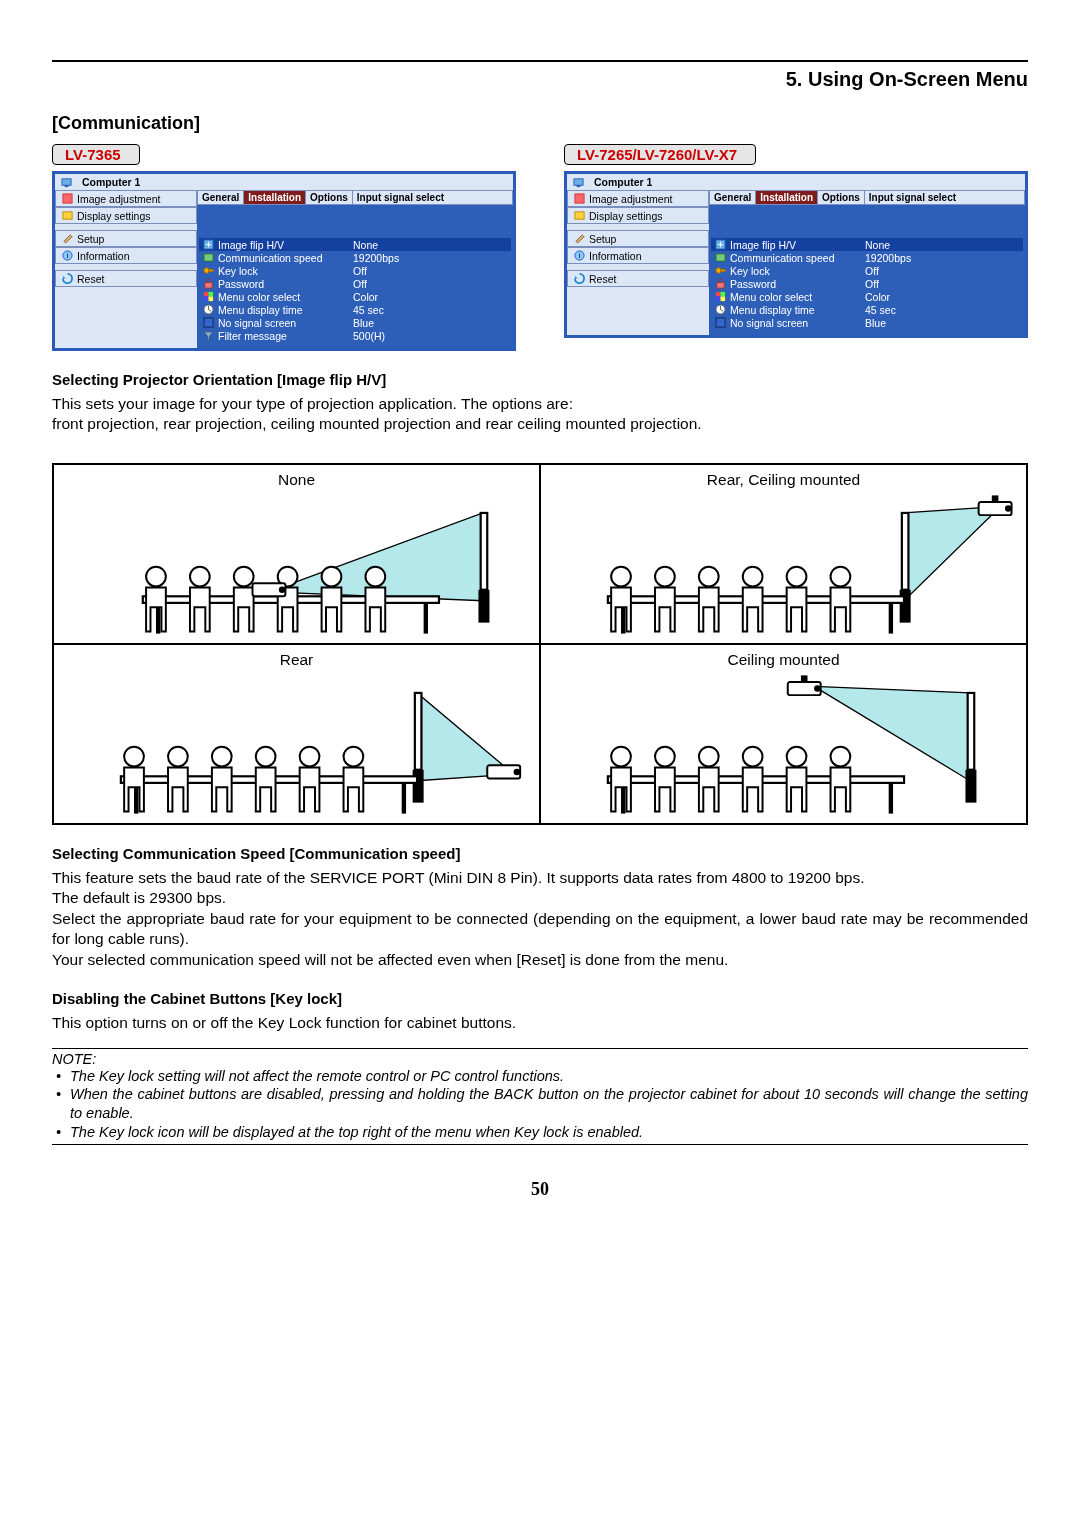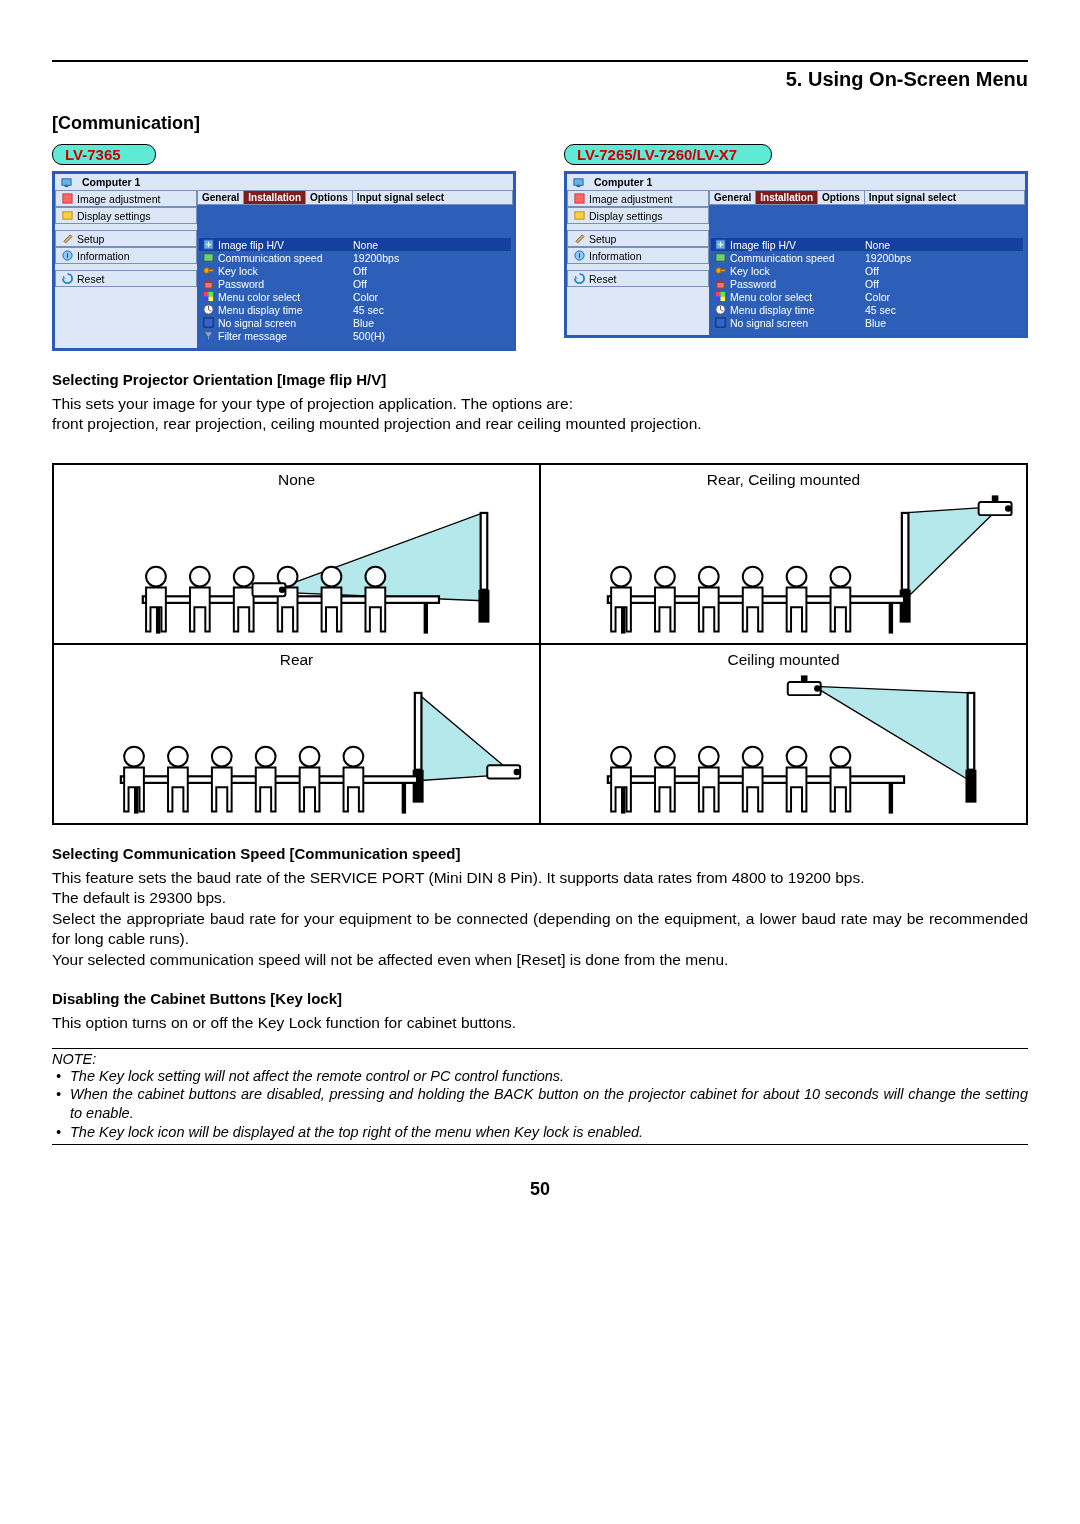--- a/index.html
+++ b/index.html
@@ -4,21 +4,21 @@
 <style>
   * { box-sizing: border-box; margin: 0; padding: 0; }
   body { font-family: Arial, Helvetica, sans-serif; width: 1080px; height: 1524px; background: #fff; position: relative; }
   .page { padding: 60px 52px 40px 52px; }
   .header-divider { border-top: 2px solid #000; margin-bottom: 6px; }
   .chapter-title { text-align: right; font-size: 20px; font-weight: bold; margin-bottom: 22px; }
   .section-heading { font-size: 18px; font-weight: bold; margin-bottom: 10px; }
   .models-row { display: flex; gap: 48px; margin-bottom: 20px; }
   .model-col { flex: 1; }
   .pill-wrap { display: inline-block; position: relative; margin-bottom: 6px; }
-  .pill { display:inline-block; background: #5eead4; border: 1.5px solid #000; border-radius: 10px; padding: 1px 34px 1px 12px; font-size: 15px; font-weight: bold; color: #d22; }
+  .pill { display:inline-block; background: #e5e5e5; border: 1.5px solid #000; border-radius: 4px; padding: 1px 18px 1px 12px; font-size: 15px; font-weight: bold; color: #d22; }
   .pill-red { color: #c00; }
   
   .osd-box { border: 3px solid #2a5bb8; background: #2e5fb8; width: 100%; font-size: 10.5px; color:#fff; }
   .osd-title { display:flex; align-items:center; gap:10px; padding: 2px 6px; background: #dbe6f7; color:#000; font-weight:bold;}
   .osd-body { display:flex; }
   .osd-sidebar { width: 142px; background:#dde7f7; color:#000; }
   .osd-side-item { display:flex; align-items:center; gap:4px; padding:1.5px 6px; border:1px solid #7a8fbb; background:#dbe6f7; }
   .osd-side-sep { height:6px; background:#dbe6f7;}
   .osd-main { flex:1; background:#2e5fb8; }
   .osd-tabs { display:flex; background:#dbe6f7; color:#000; border:1px solid #7a8fbb;}
@@ -37,21 +37,21 @@
   .orient-row { display:flex; }
   .orient-cell { flex:1; border: 0.5px solid #000; text-align:center; }
   .orient-label { font-size:15.5px; padding: 6px 0 4px 0; }
   .orient-img { height: 150px; display:flex; align-items:center; justify-content:center; }
   .note-divider { border-top:1px solid #000; margin-top:14px; }
   .note-label { font-style: italic; font-size:14.5px; margin-top:2px;}
   .note-list { font-style: italic; font-size:14.5px; padding-left: 18px; }
   .note-list li { margin: 0; line-height:1.3; list-style: none; position:relative; padding-left: 0; text-align: justify;}
   .note-list li::before { content:"•"; position:absolute; left:-14px;}
   .note-bottom-line { border-top:1px solid #000; margin-top:2px;}
-  .page-num { text-align:center; font-size:18px; font-weight:bold; margin-top: 34px;}
+  .page-num { text-align:center; font-size:18px; font-weight:bold; margin-top: 34px; font-family: Liberation Serif, serif;}
   
   svg { max-width:100%; }
 </style>
 </head>
 <body>
 
 <svg width="0" height="0" style="position:absolute">
   <defs>
     <g id="audience-base">
 

